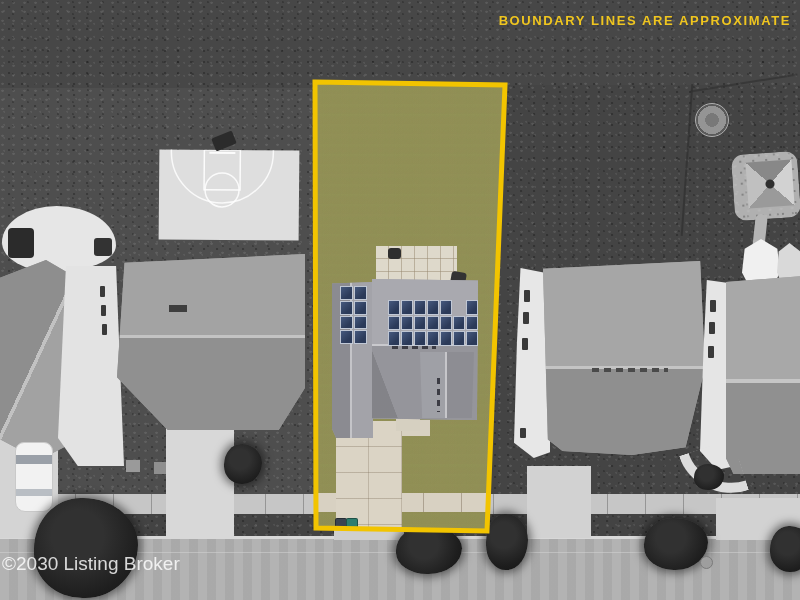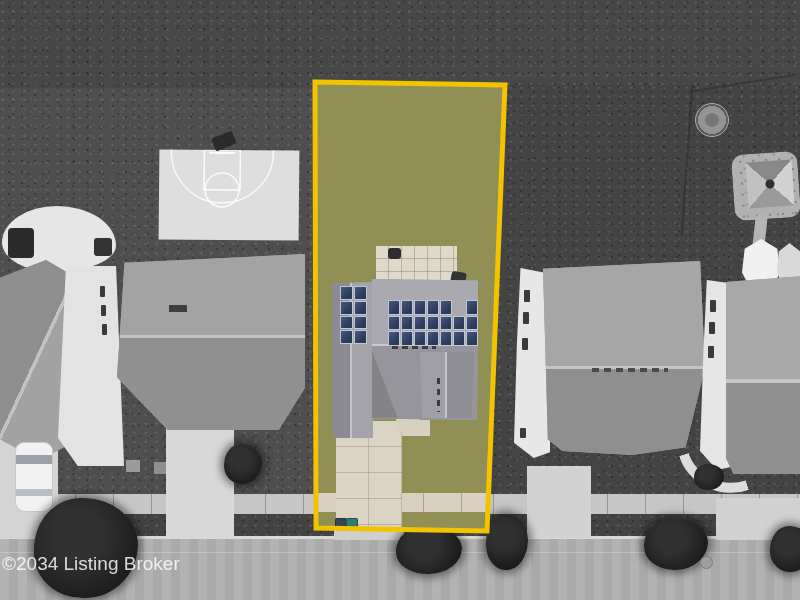--- a/index.html
+++ b/index.html
@@ -213,14 +213,15 @@
       </div>
 
     <div class="abs bin" style="left: 335px; top: 518px; width: 10px; height: 19px; background: rgb(58, 68, 80);"></div>
     <div class="abs bin" style="left: 346px; top: 518px; width: 10px; height: 19px; background: rgb(46, 125, 110);"></div>
   </div>
 
   <svg class="abs" id="boundary" style="left:0;top:0;" width="800" height="600">
     <polygon points="315,82 505,85 487,531 316,528" fill="none" stroke="#F2C400" stroke-width="5" stroke-linejoin="miter"></polygon>
   </svg>
 
-  <div class="abs" id="watermark" style="left:2px;top:553px;">©2034 Listing Broker</div>
+  <div class="abs" id="disclaimer" style="right:9px;top:13px;color:#EFC51F;">BOUNDARY LINES ARE APPROXIMATE</div>
+  <div class="abs" id="watermark" style="left:2px;top:553px;">©2030 Listing Broker</div>
 </div>
 
 </body></html>

